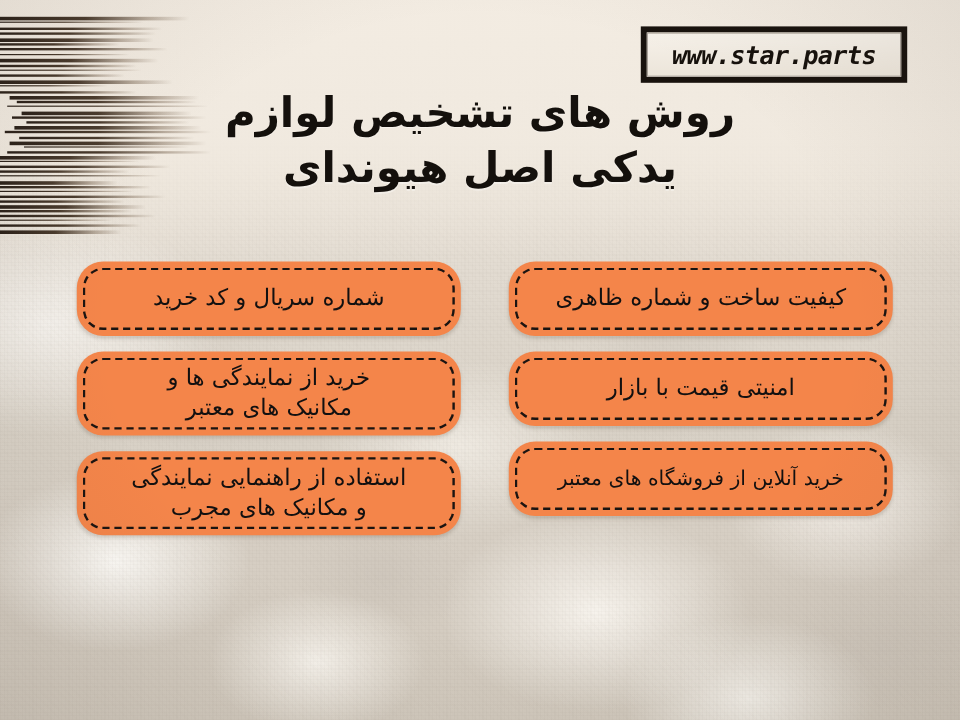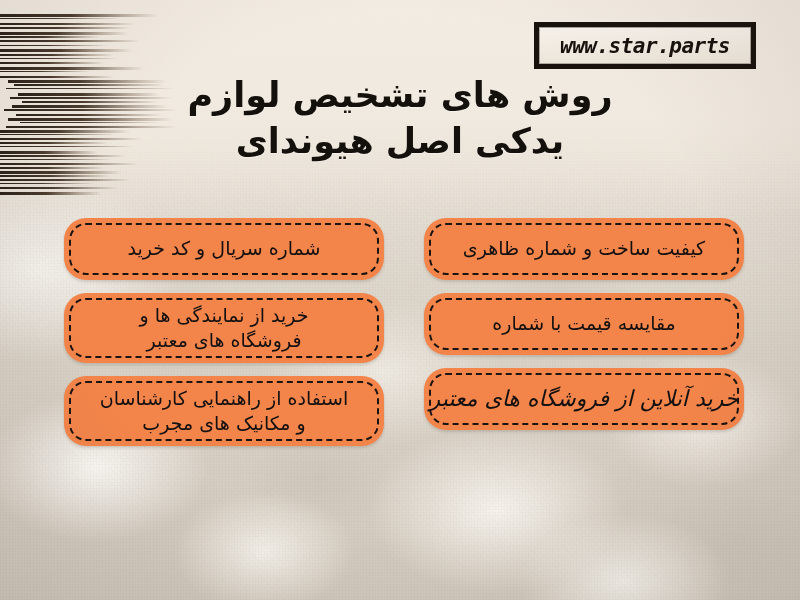--- a/index.html
+++ b/index.html
@@ -164,21 +164,21 @@
     content: "";
     position: absolute;
     left: 5px; right: 5px; top: 5px; bottom: 5px;
     border: 2px dashed #1b1411;
     border-radius: 17px;
     pointer-events: none;
   }
   .chip.h1 { height: 62px; }
   .chip.h2 { height: 70px; }
   .chip .txt { position: relative; z-index: 2; white-space: pre-line; }
-  .chip.overflow .txt { white-space: nowrap; font-size: 22px; letter-spacing: -0.2px; font-style: italic; }
+  .chip.overflow .txt { white-space: nowrap; font-size: 17px; letter-spacing: -0.2px; }
 
   
   .vignette {
     position: absolute;
     inset: 0;
     pointer-events: none;
     background: radial-gradient(ellipse at 50% 45%, rgba(0,0,0,0) 55%, rgba(60,48,38,0.10) 100%);
   }
 </style>
 </head>
@@ -247,35 +247,35 @@
   <div class="title">
     <span class="ln">روش های تشخیص لوازم</span>
     <span class="ln">یدکی اصل هیوندای</span>
   </div>
 
   <div class="col col-right" id="col-right">
       <div class="chip h1">
         <span class="txt">کیفیت ساخت و شماره ظاهری</span>
       </div>
       <div class="chip h1">
-        <span class="txt">مقایسه قیمت با شماره</span>
+        <span class="txt">امنیتی قیمت با بازار</span>
       </div>
       <div class="chip h1 overflow">
         <span class="txt">خرید آنلاین از فروشگاه های معتبر</span>
       </div>
     </div>
 
   <div class="col col-left" id="col-left">
       <div class="chip h1">
         <span class="txt">شماره سریال و کد خرید</span>
       </div>
       <div class="chip h2">
         <span class="txt">خرید از نمایندگی ها و
-فروشگاه های معتبر</span>
+مکانیک های معتبر</span>
       </div>
       <div class="chip h2">
-        <span class="txt">استفاده از راهنمایی کارشناسان
+        <span class="txt">استفاده از راهنمایی نمایندگی
 و مکانیک های مجرب</span>
       </div>
     </div>
 
   <div class="vignette"></div>
 </div>
 
 </body></html>

